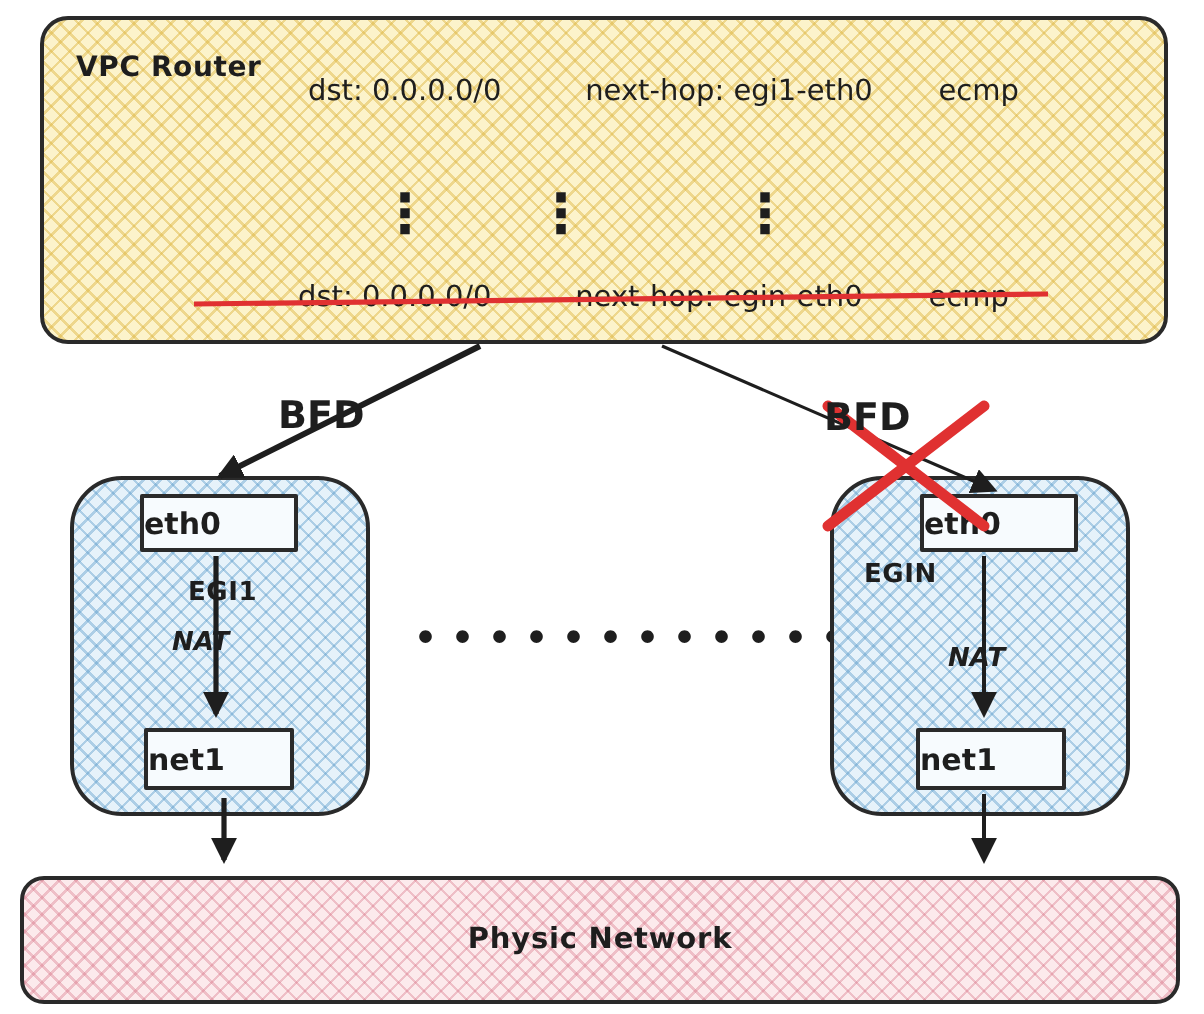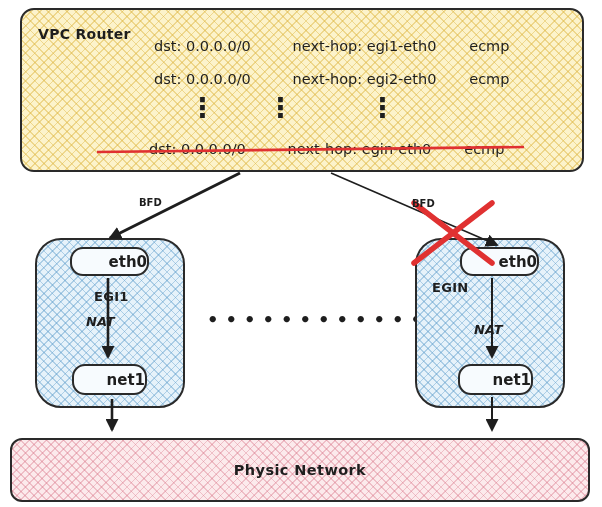--- a/index.html
+++ b/index.html
@@ -39,31 +39,31 @@
   .route-row { position:absolute; font-size:14.5px; font-weight:500; white-space:nowrap; }
   .route-row .dst { display:inline-block; width:134px; }
   .route-row .nh  { display:inline-block; width:172px; }
   .row1 { left:132px; top:28px; }
   .row2 { left:132px; top:61px; }
   .row3 { left:127px; top:131px; }
   .vdots { position:absolute; top:82px; font-size:27px; font-weight:700; line-height:1.15; }
   .vd1 { left:167px; } .vd2 { left:245px; } .vd3 { left:347px; }
 
   
-  .bfd { position:absolute; font-size:10px; font-weight:700; z-index:6; }
+  .bfd { position:absolute; font-size:19px; font-weight:700; z-index:6; }
   .bfd-left  { left:139px; top:197px; }
   .bfd-right { left:412px; top:198px; }
 
   
   .gw { width:150px; height:170px; border-radius:26px; }
   .gw-left  { left:35px;  top:238px; }
   .gw-right { left:415px; top:238px; }
   .mini {
-    position:absolute; border:2.2px solid #2a2a2a; border-radius:13px;
-    background:#f7fbfe; display:flex; align-items:center; justify-content:flex-end;
+    position:absolute; border:2.2px solid #2a2a2a; border-radius:1px;
+    background:#f7fbfe; display:flex; align-items:center; justify-content:flex-start;
     font-size:15px; font-weight:600;
   }
   .eth0-l { left:33px; top:7px;   width:79px; height:29px; }
   .net1-l { left:35px; top:124px; width:75px; height:31px; }
   .eth0-r { left:43px; top:7px;   width:79px; height:29px; }
   .net1-r { left:41px; top:124px; width:75px; height:31px; }
   .gw-name { position:absolute; font-size:13px; font-weight:700; letter-spacing:.3px; }
   .gw-name-l { left:13px; top:49px;margin-left:44px; }
   .gw-name-r { left:15px; top:40px; }
   .nat { position:absolute; font-size:13px; font-weight:600; font-style:italic; }
@@ -93,25 +93,20 @@
 
   <div class="box hatch-y router-box">
     <div class="router-title">VPC Router</div>
 
     <div class="route-row row1">
       <span class="dst">dst: 0.0.0.0/0</span>
       <span class="nh">next-hop: egi1-eth0</span>
       <span class="pol">ecmp</span>
     </div>
 
-    <div class="route-row row2">
-      <span class="dst">dst: 0.0.0.0/0</span>
-      <span class="nh">next-hop: egi2-eth0</span>
-      <span class="pol">ecmp</span>
-    </div>
 
     <div class="vdots vd1">⋮</div>
     <div class="vdots vd2">⋮</div>
     <div class="vdots vd3">⋮</div>
 
     <div class="route-row row3">
       <span class="dst">dst: 0.0.0.0/0</span>
       <span class="nh">next-hop: egin-eth0</span>
       <span class="pol">ecmp</span>
     </div>

